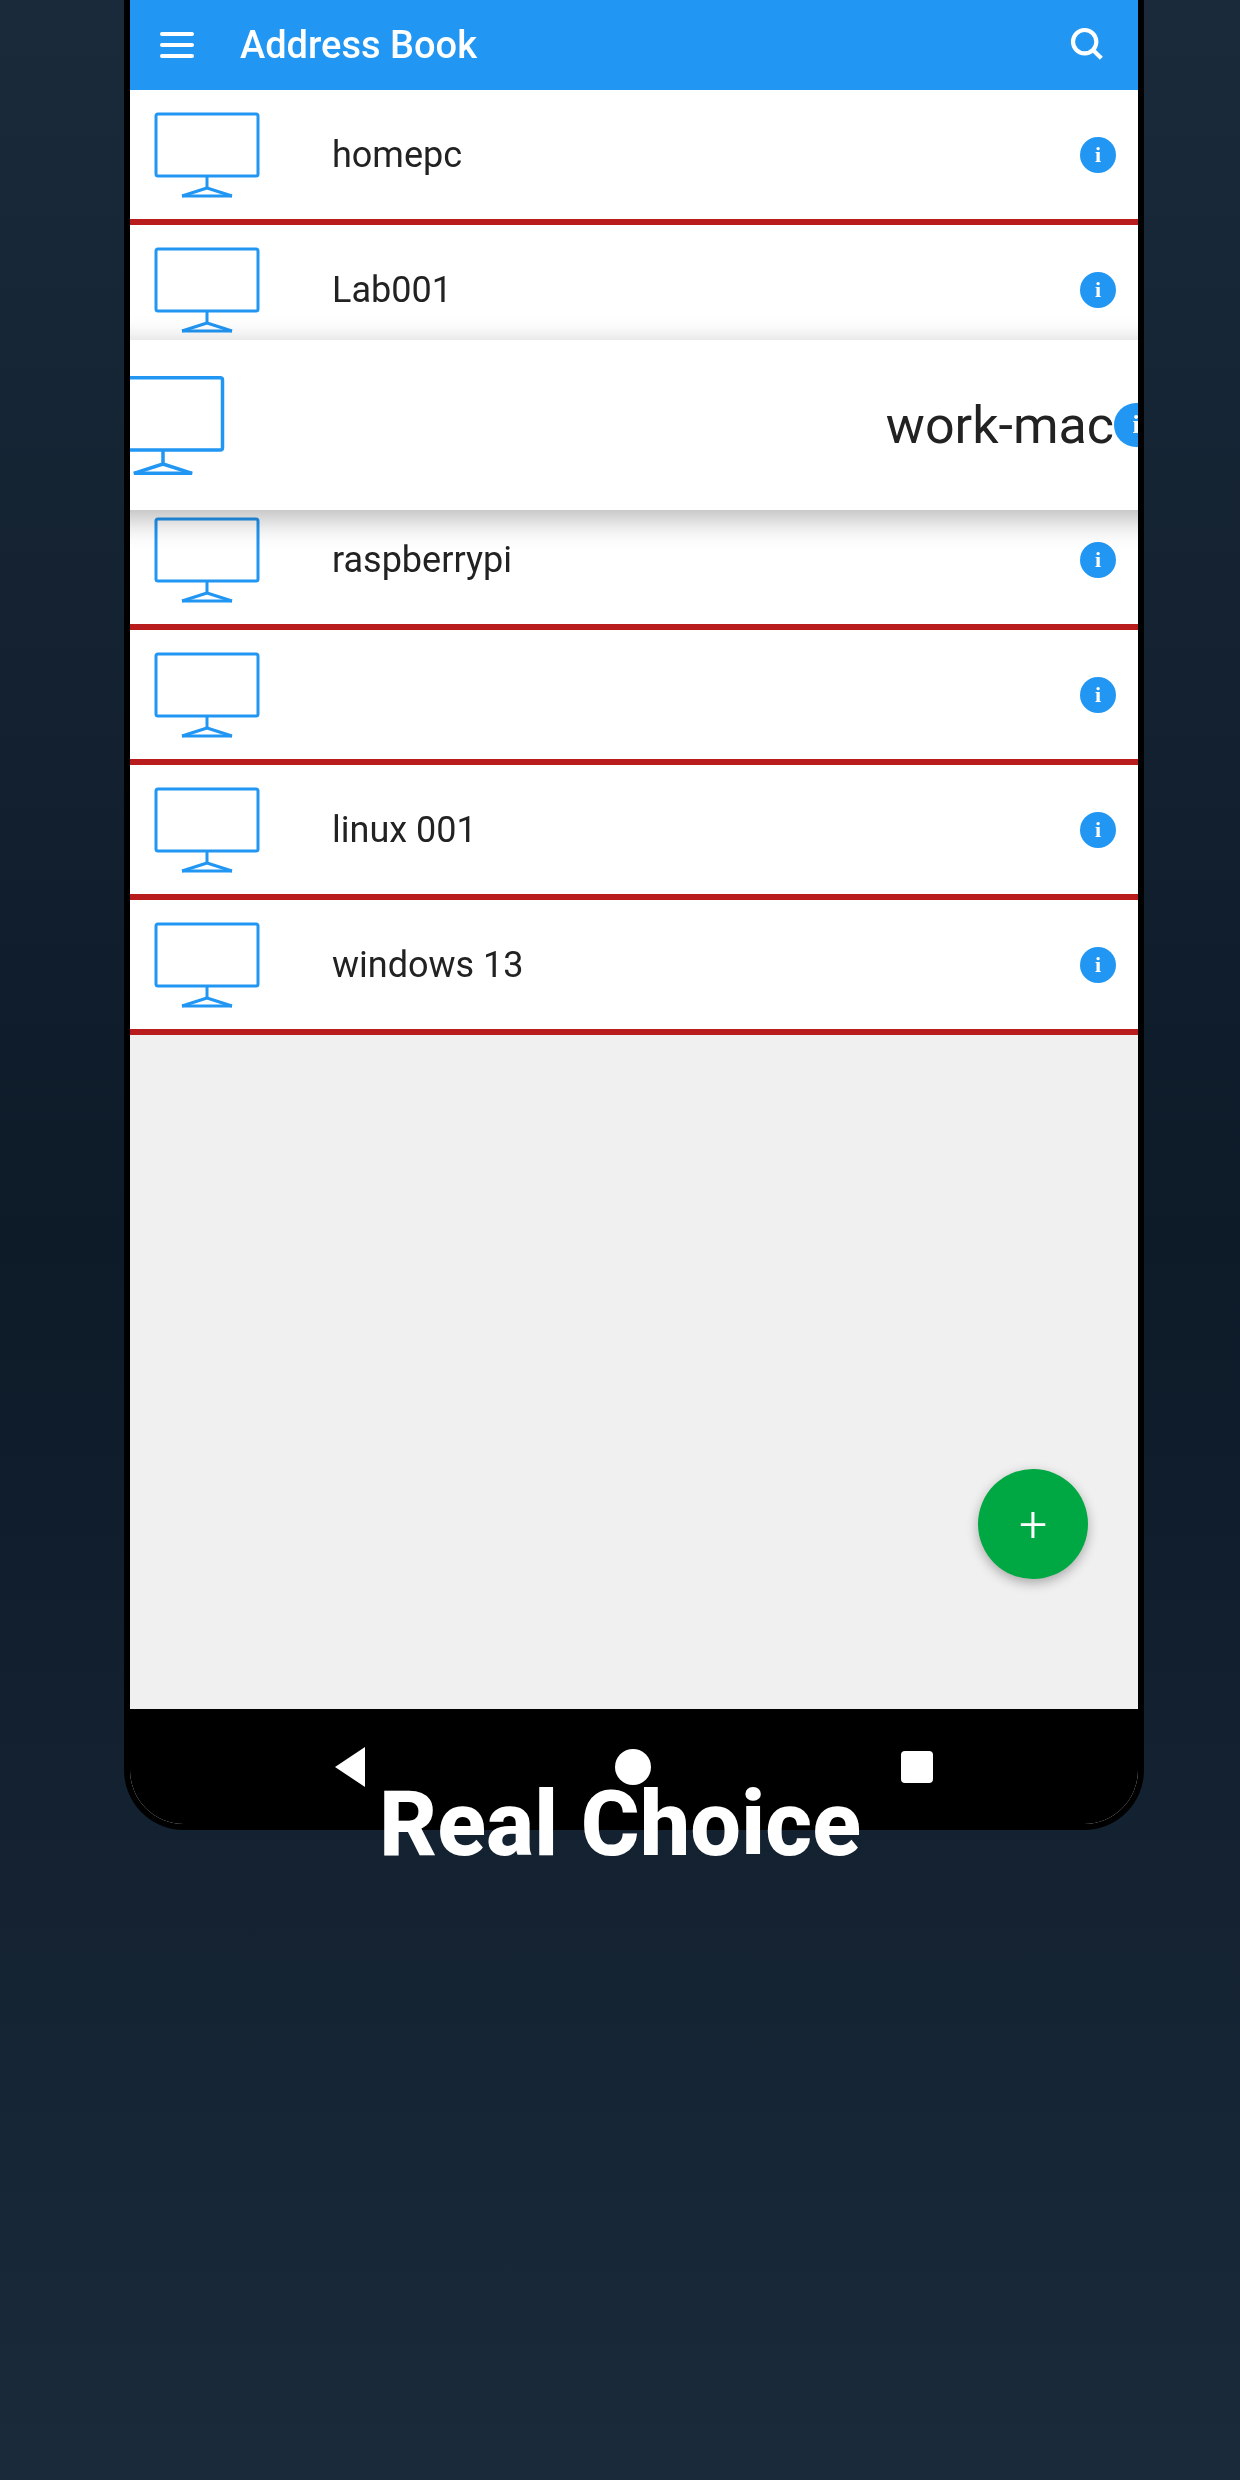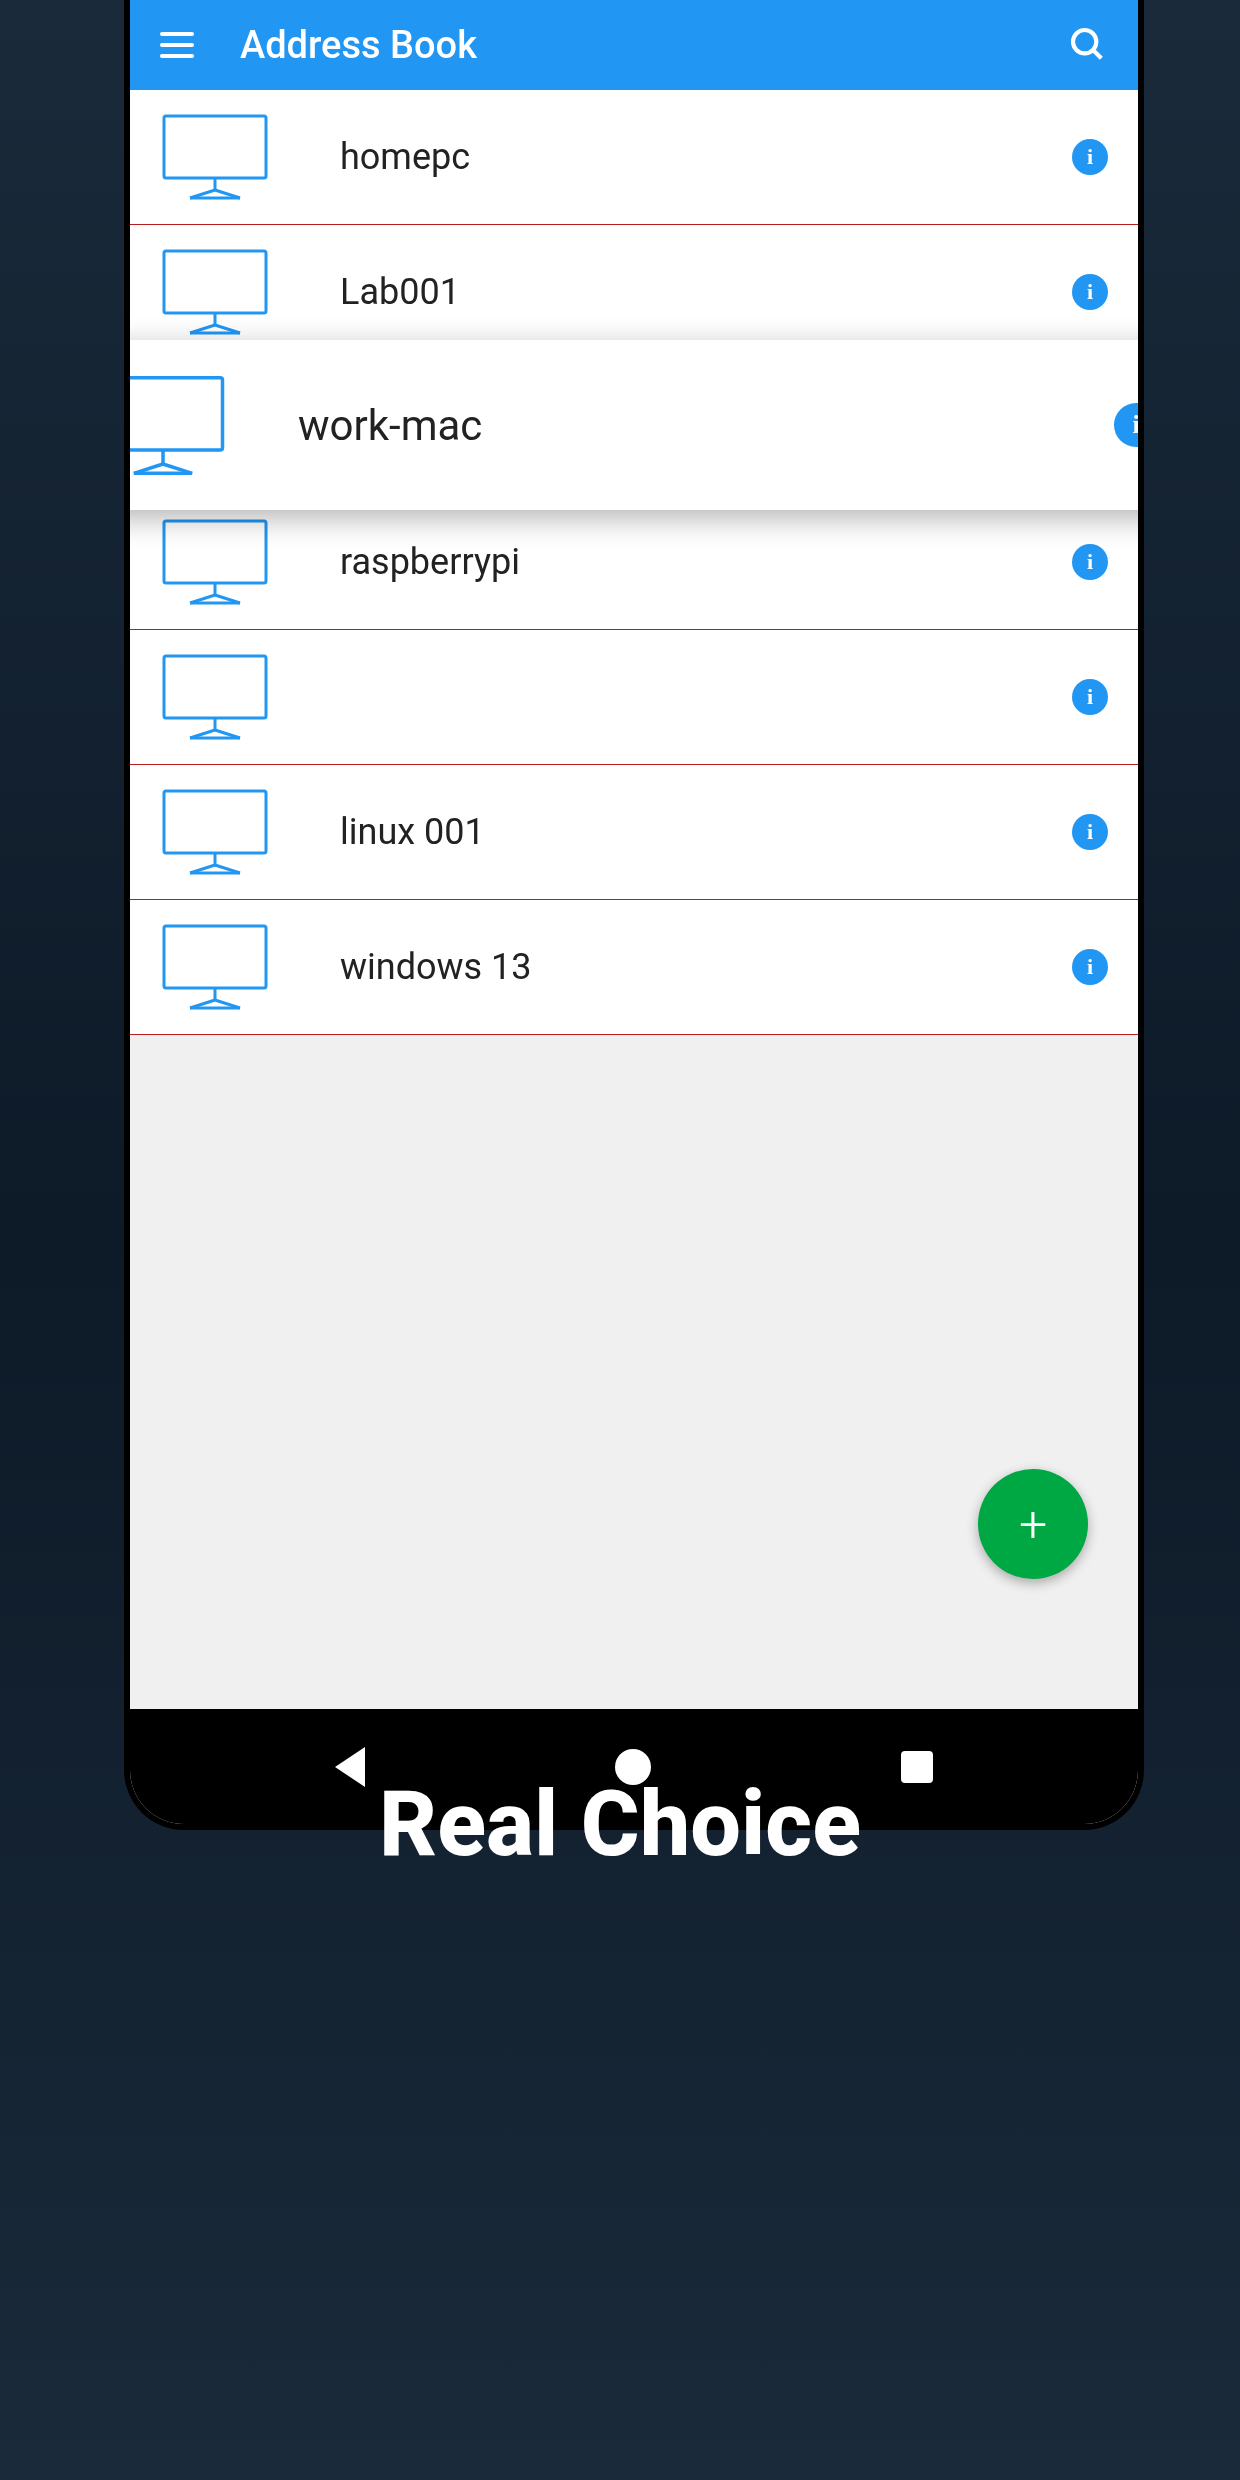--- a/index.html
+++ b/index.html
@@ -69,22 +69,22 @@
   .list {
     flex: 1;
     background: #f0f0f0;
     position: relative;
   }
   .list-item {
     background: #fff;
     height: 135px;
     display: flex;
     align-items: center;
-    padding: 0 30px;
-    border-bottom: 1px solid #b91c1c;
+    padding: 0 22px;
+    border-bottom: 6px solid #b91c1c;
     position: relative;
   }
   .monitor-icon {
     width: 110px;
     height: 90px;
     margin-left: 0;
     flex-shrink: 0;
   }
   .item-label {
     font-size: 36px;
@@ -118,22 +118,23 @@
     display: flex;
     align-items: center;
     padding: 0 40px;
     border-radius: 6px;
   }
   .highlighted-item .monitor-icon {
     width: 130px;
     height: 105px;
   }
   .highlighted-item .item-label {
-    font-size: 42px;
+    font-size: 52px;
     margin-left: 70px;
+    text-align: right;
   }
   .highlighted-item .info-icon {
     width: 44px;
     height: 44px;
     font-size: 26px;
   }
   .fab {
     position: absolute;
     bottom: 130px;
     right: 50px;

